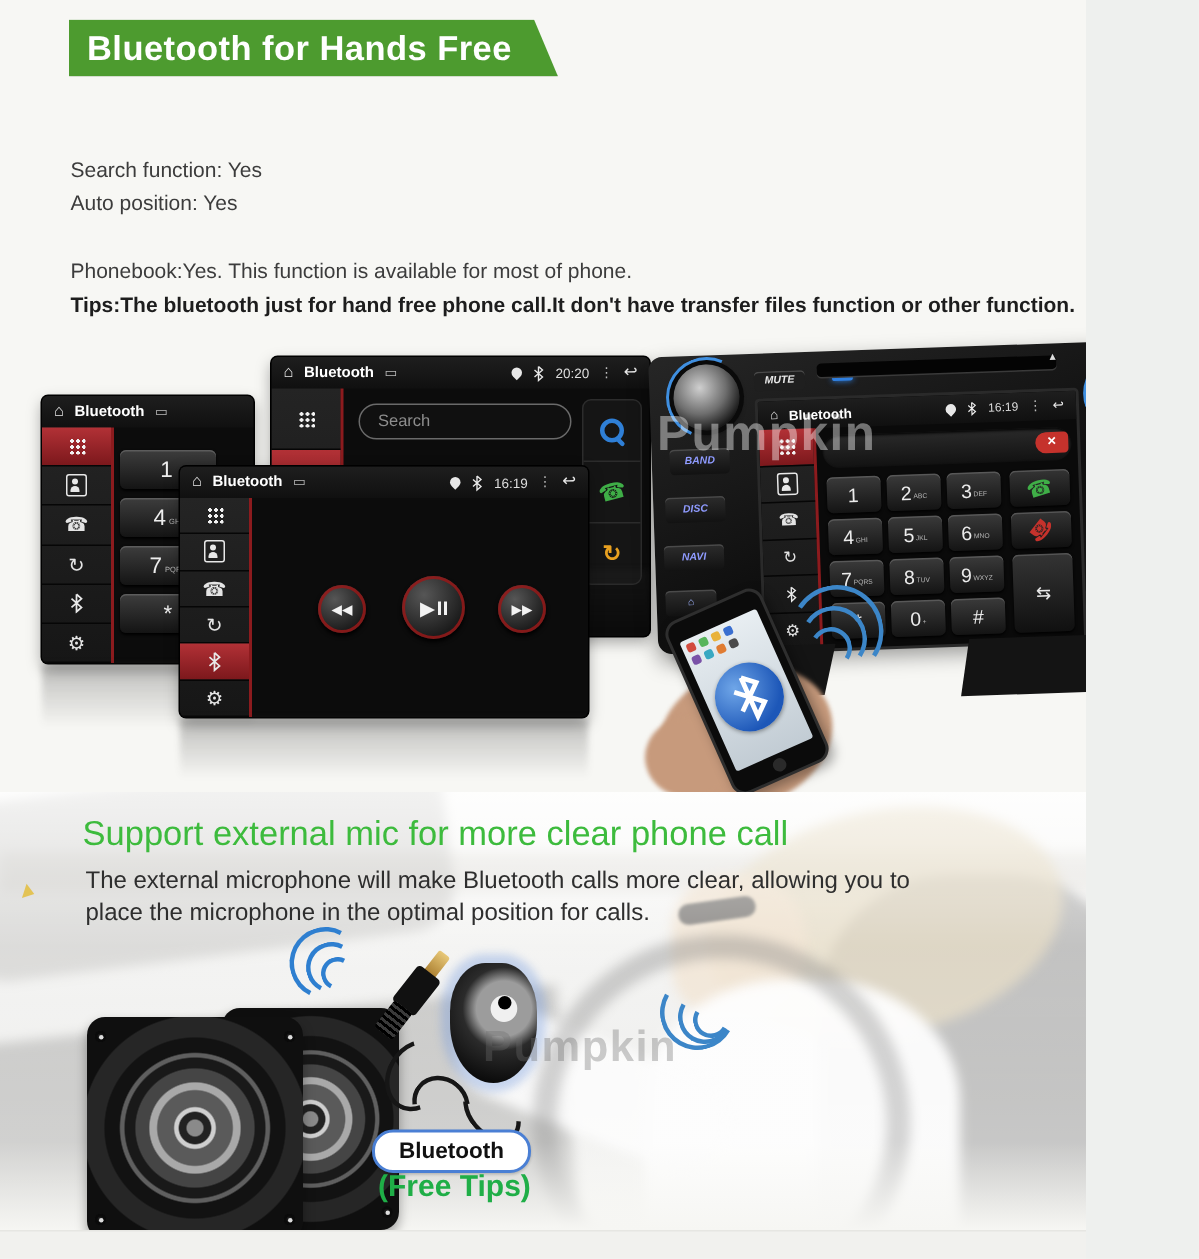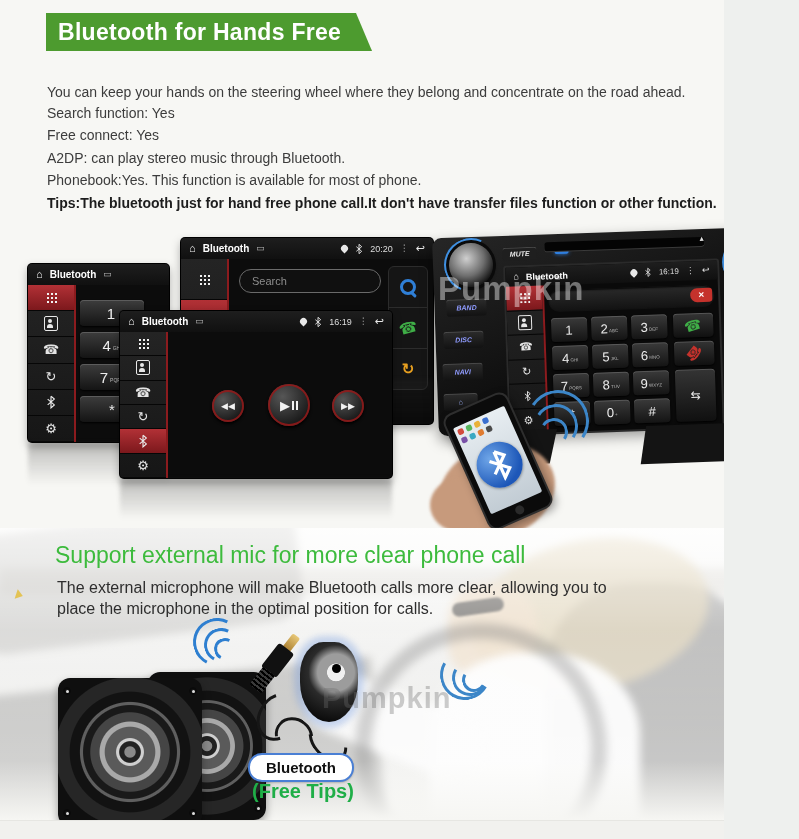--- a/index.html
+++ b/index.html
@@ -153,24 +153,22 @@
 </style>
 </head>
 <body>
 
 <div class="page">
 
   <div class="abs banner">
     <span>Bluetooth for Hands Free</span>
   </div>
 
-  <div class="abs intro-line" style="top:84px;">You can keep your hands on the steering wheel where they belong and concentrate on the road ahead.</div>
   <div class="abs intro-line" style="top:105px;">Search function: Yes</div>
-  <div class="abs intro-line" style="top:127px;">Free connect: Yes</div>
-  <div class="abs intro-line" style="top:150px;">A2DP: can play stereo music through Bluetooth.</div>
+  <div class="abs intro-line" style="top:127px;">Auto position: Yes</div>
   <div class="abs intro-line" style="top:172px;">Phonebook:Yes. This function is available for most of phone.</div>
   <div class="abs intro-line tips" style="top:195px;">Tips:The bluetooth just for hand free phone call.It don't have transfer files function or other function.</div>
 
   <div class="abs screen" style="left:28px;top:264px;width:141px;height:178px;">
     <div class="sbar">
       <span class="gi">⌂</span>
       <span class="ttl">Bluetooth</span>
       <span class="gi dim">▭</span>
     </div>
     <div class="side">

